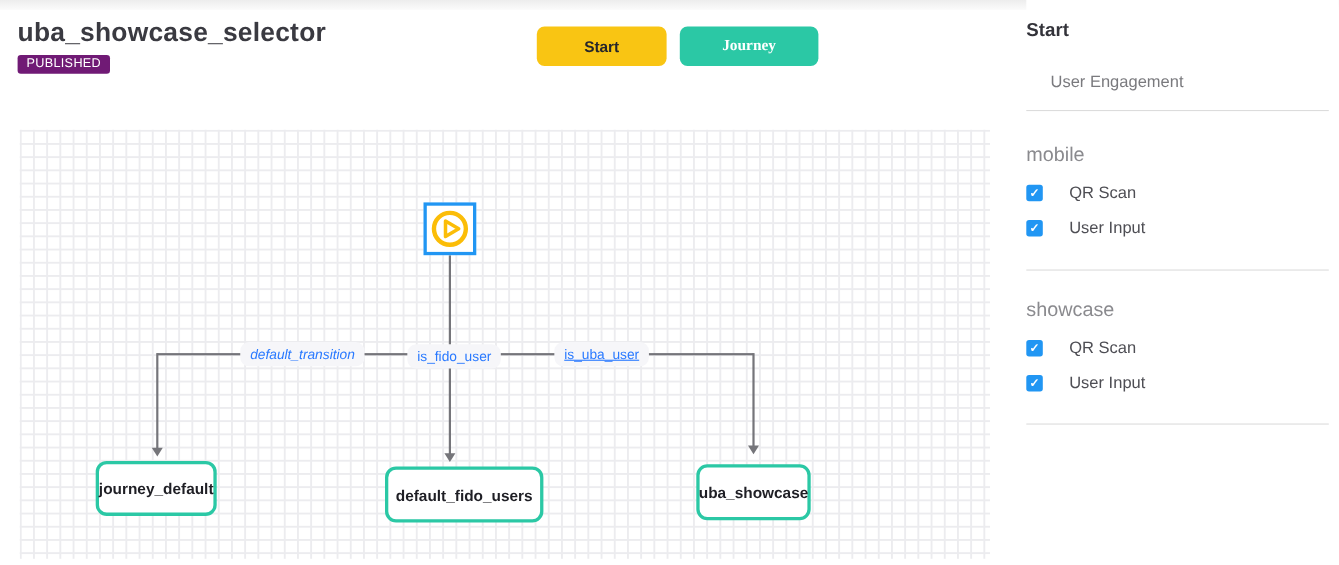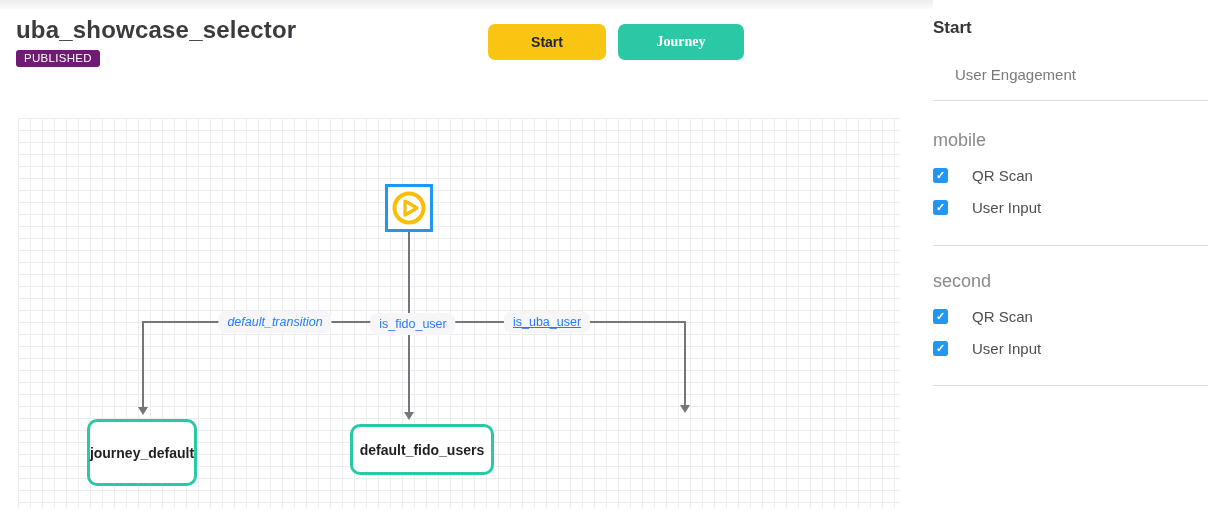--- a/index.html
+++ b/index.html
@@ -34,21 +34,21 @@
                border-left:5px solid transparent; border-right:5px solid transparent;
                border-top:8px solid #75757a; }
 
   .start-node { position:absolute; left:367px; top:66px; width:48px; height:48px;
                 background:#fff; border:3px solid #2196f3; display:flex;
                 align-items:center; justify-content:center; cursor:pointer; }
 
   .flow-node { position:absolute; background:#fff; border:3px solid #2bc8a5;
                border-radius:10px; display:flex; align-items:center; justify-content:center;
                font-size:14px; font-weight:bold; color:#1f1f25; cursor:pointer; }
-  .node-1 { left:69px;  top:301px; width:110px; height:67px; }
+  .node-1 { left:69px;  top:301px; width:110px; height:50px; }
   .node-2 { left:332px; top:306px; width:144px; height:51px; }
   .node-3 { left:615px; top:304px; width:104px; height:51px; }
 
   .edge-pill { position:absolute; transform:translate(-50%,-50%);
                background:#f6f6f9; border-radius:8px; padding:4px 9px;
                font-size:12.5px; color:#2979ff; white-space:nowrap; cursor:pointer; }
 
   
   .sidebar { position:absolute; left:933px; top:0; width:284px; height:514px; background:#fff; }
   .sb-title { position:absolute; left:0; top:18px; font-size:17px; font-weight:bold; color:#33333a; }
@@ -92,39 +92,40 @@
       </svg>
     </span>
   </div>
 
   <div class="edge-pill" style="left:257px; top:204px;font-style:italic;">default_transition</div>
   <div class="edge-pill" style="left:395px; top:206px;">is_fido_user</div>
   <div class="edge-pill" style="left:529px; top:204px;text-decoration:underline;">is_uba_user</div>
 
   <div class="flow-node node-1">journey_default</div>
   <div class="flow-node node-2">default_fido_users</div>
+  <div class="flow-node node-3">uba_showcase</div>
 </div>
 
 <div class="sidebar">
   <div class="sb-title">Start</div>
   <div class="sb-subtitle">User Engagement</div>
   <div class="sb-divider" style="top:100px;"></div>
 
   <div class="sb-section-label" style="top:130px;">mobile</div>
   <div class="check-row" style="top:167px;">
     <span class="checkbox">✓</span>
     <span class="check-label">QR Scan</span>
   </div>
   <div class="check-row" style="top:199px;">
     <span class="checkbox">✓</span>
     <span class="check-label">User Input</span>
   </div>
   <div class="sb-divider" style="top:245px;"></div>
 
-  <div class="sb-section-label" style="top:271px;">second</div>
+  <div class="sb-section-label" style="top:271px;">showcase</div>
   <div class="check-row" style="top:308px;">
     <span class="checkbox">✓</span>
     <span class="check-label">QR Scan</span>
   </div>
   <div class="check-row" style="top:340px;">
     <span class="checkbox">✓</span>
     <span class="check-label">User Input</span>
   </div>
   <div class="sb-divider" style="top:385px;"></div>
 </div>

